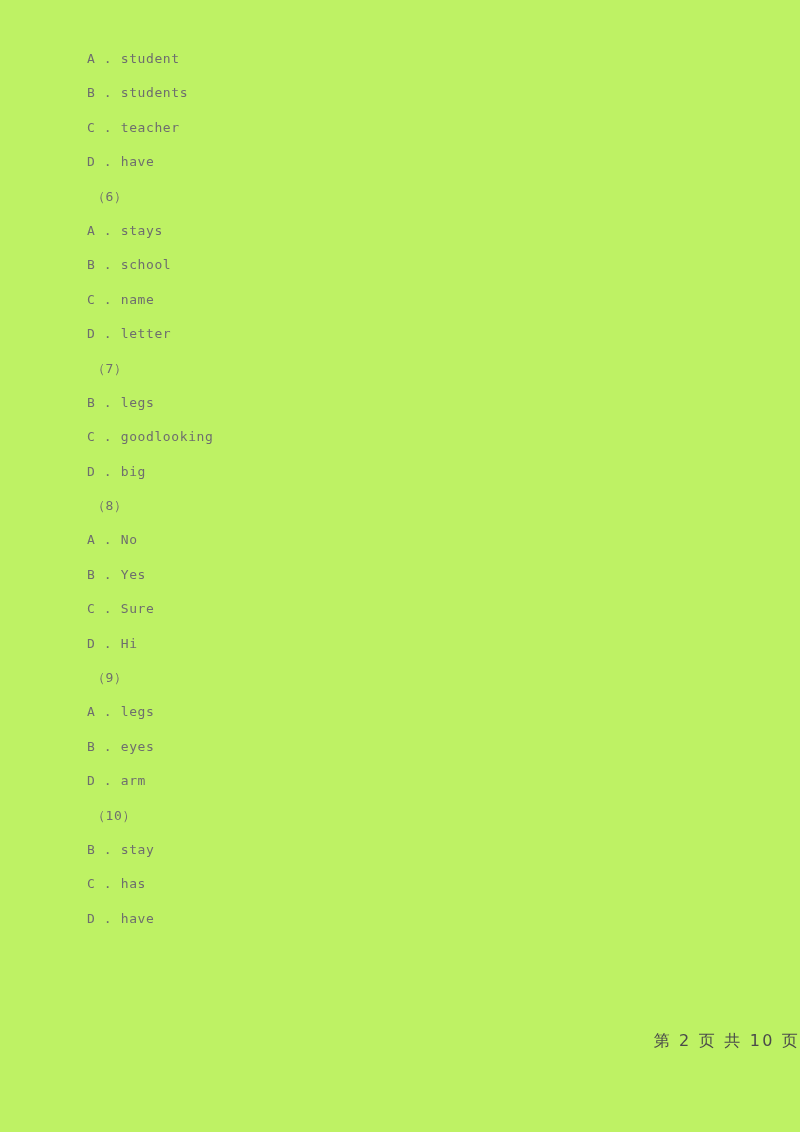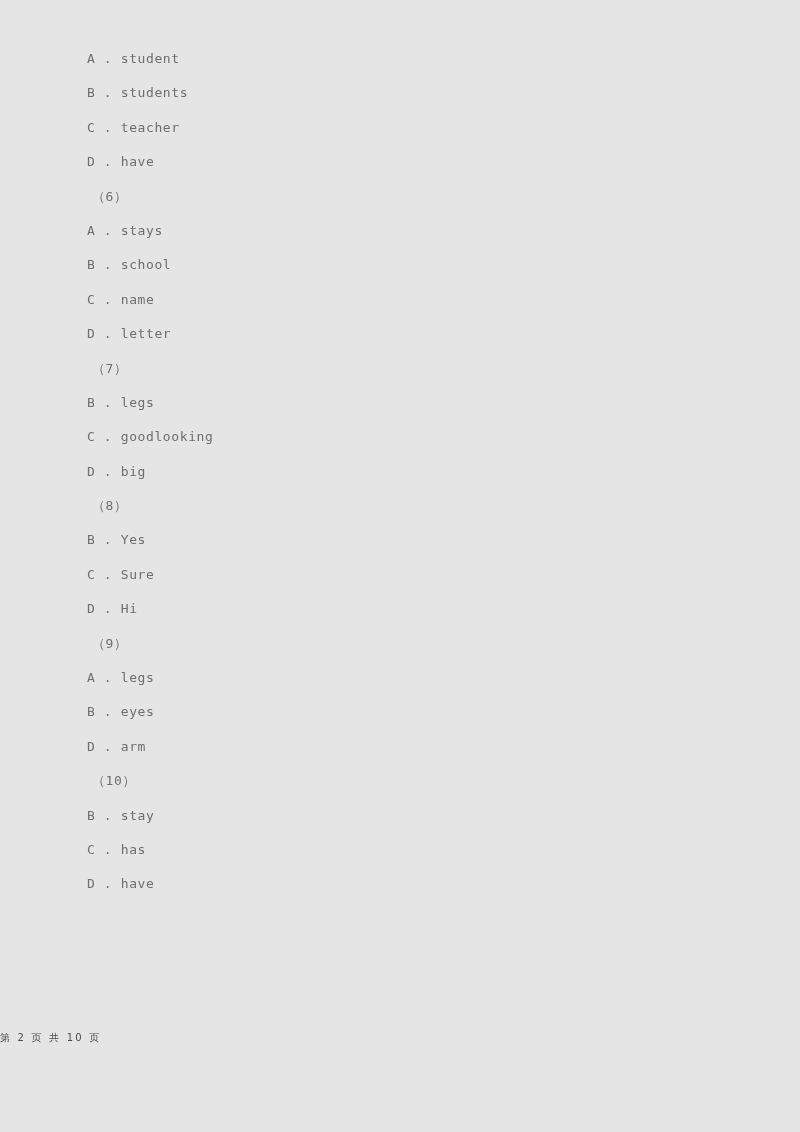--- a/index.html
+++ b/index.html
@@ -16,21 +16,21 @@
     font-family: "DejaVu Sans Mono", "Liberation Mono", monospace;
     -webkit-font-smoothing: antialiased;
   }
 
   #page {
     position: absolute;
     left: 0;
     top: 0;
     width: 800px;
     height: 1132px;
-    background: #e5e5e5;
+    background: #bef264;
   }
 
   #content {
     position: absolute;
     left: 87px;
     top: 42px;
     width: 640px;
   }
 
   .line {
@@ -59,23 +59,23 @@
   }
   .opt-text {
     display: inline;
   }
 
   #footer {
     position: absolute;
     left: 0;
     top: 1031px;
     width: 800px;
-    text-align: left;
+    text-align: right;
     font-family: "DejaVu Sans", "Liberation Sans", sans-serif;
-    font-size: 10px;
+    font-size: 16px;
     color: #4a4a4a;
     letter-spacing: 2.2px;
     white-space: pre;
   }
 </style>
 </head>
 <body>
 
 <div id="page">
 
@@ -87,20 +87,21 @@
       <div class="line qnum"><span>（6）</span></div>
       <div class="line option"><span class="opt-letter">A</span><span class="opt-sep"> . </span><span class="opt-text">stays</span></div>
       <div class="line option"><span class="opt-letter">B</span><span class="opt-sep"> . </span><span class="opt-text">school</span></div>
       <div class="line option"><span class="opt-letter">C</span><span class="opt-sep"> . </span><span class="opt-text">name</span></div>
       <div class="line option"><span class="opt-letter">D</span><span class="opt-sep"> . </span><span class="opt-text">letter</span></div>
       <div class="line qnum"><span>（7）</span></div>
       <div class="line option"><span class="opt-letter">B</span><span class="opt-sep"> . </span><span class="opt-text">legs</span></div>
       <div class="line option"><span class="opt-letter">C</span><span class="opt-sep"> . </span><span class="opt-text">goodlooking</span></div>
       <div class="line option"><span class="opt-letter">D</span><span class="opt-sep"> . </span><span class="opt-text">big</span></div>
       <div class="line qnum"><span>（8）</span></div>
+      <div class="line option"><span class="opt-letter">A</span><span class="opt-sep"> . </span><span class="opt-text">No</span></div>
       <div class="line option"><span class="opt-letter">B</span><span class="opt-sep"> . </span><span class="opt-text">Yes</span></div>
       <div class="line option"><span class="opt-letter">C</span><span class="opt-sep"> . </span><span class="opt-text">Sure</span></div>
       <div class="line option"><span class="opt-letter">D</span><span class="opt-sep"> . </span><span class="opt-text">Hi</span></div>
       <div class="line qnum"><span>（9）</span></div>
       <div class="line option"><span class="opt-letter">A</span><span class="opt-sep"> . </span><span class="opt-text">legs</span></div>
       <div class="line option"><span class="opt-letter">B</span><span class="opt-sep"> . </span><span class="opt-text">eyes</span></div>
       <div class="line option"><span class="opt-letter">D</span><span class="opt-sep"> . </span><span class="opt-text">arm</span></div>
       <div class="line qnum"><span>（10）</span></div>
       <div class="line option"><span class="opt-letter">B</span><span class="opt-sep"> . </span><span class="opt-text">stay</span></div>
       <div class="line option"><span class="opt-letter">C</span><span class="opt-sep"> . </span><span class="opt-text">has</span></div>

